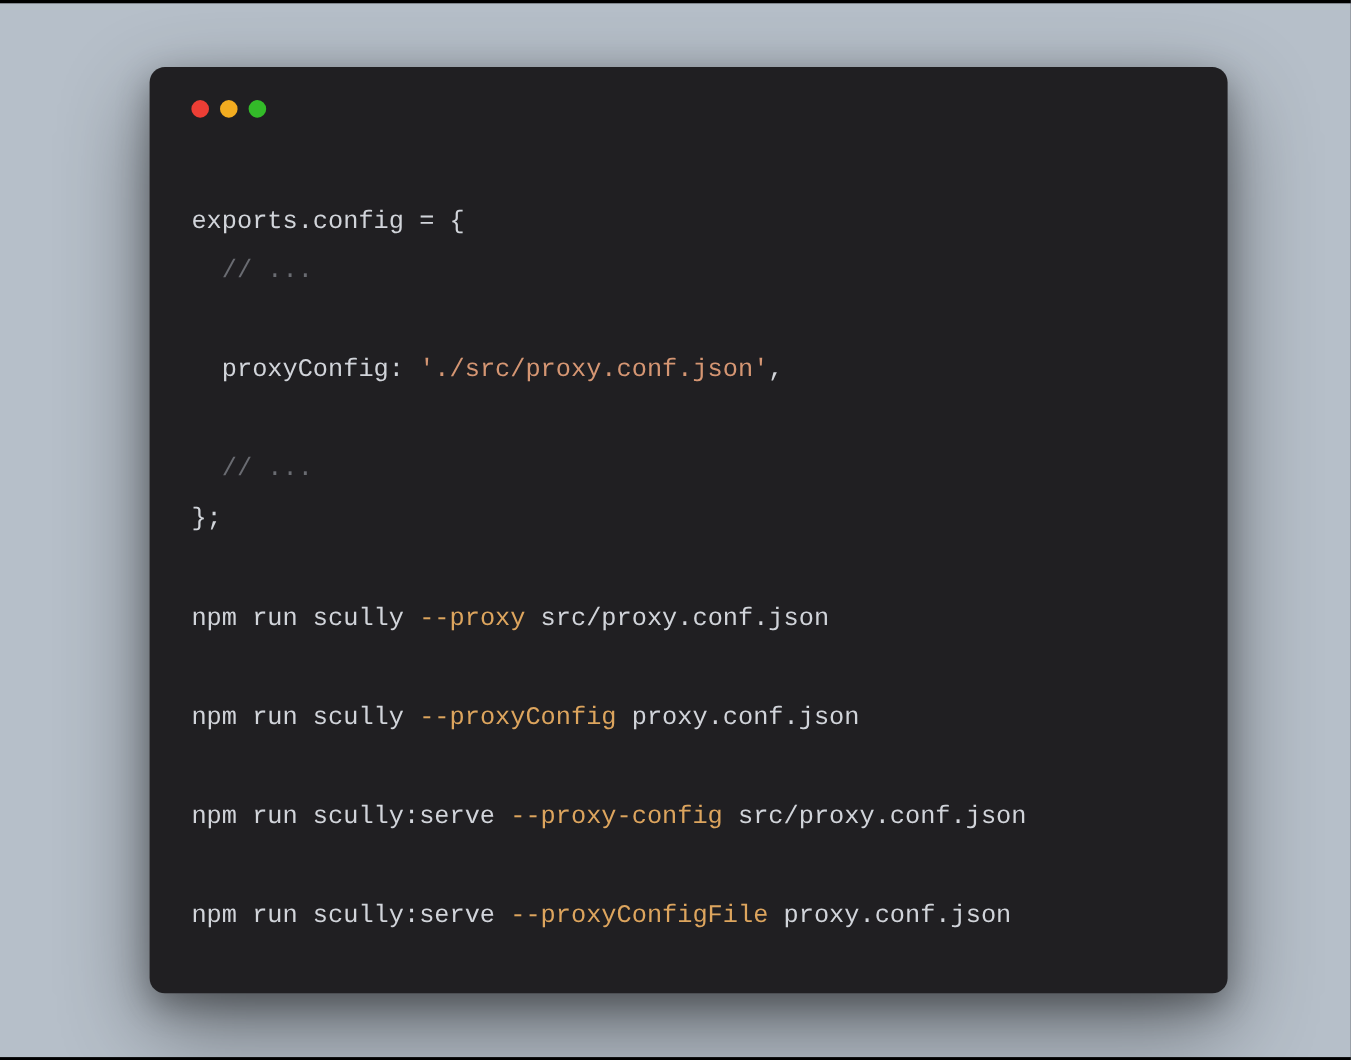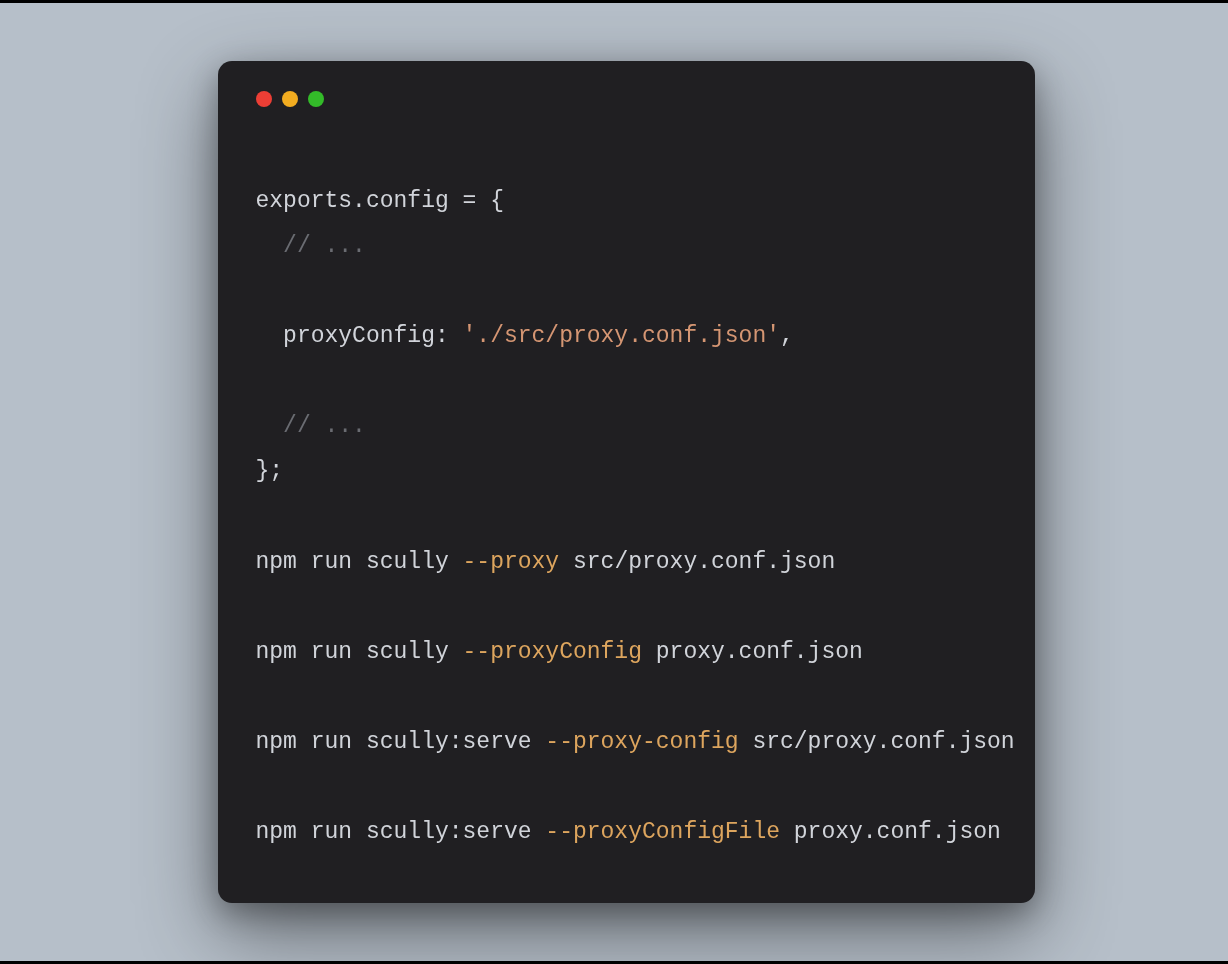--- a/index.html
+++ b/index.html
@@ -16,21 +16,21 @@
       align-items: center;
       justify-content: center;
       font-family: 'SF Mono', 'Monaco', 'Menlo', 'Consolas', 'Courier New', monospace;
       border-top: 3px solid #000;
       border-bottom: 3px solid #000;
     }
 
     .terminal-window {
       background: #201f22;
       border-radius: 14px;
-      width: 817px;
+      width: 980px;
       padding: 30px 38px 48px 38px;
       box-shadow: 0 30px 80px rgba(0, 0, 0, 0.45), 0 10px 30px rgba(0, 0, 0, 0.3);
       margin-left: 24px;
     }
 
     .window-controls {
       display: flex;
       gap: 10px;
       margin-bottom: 72px;
     }

